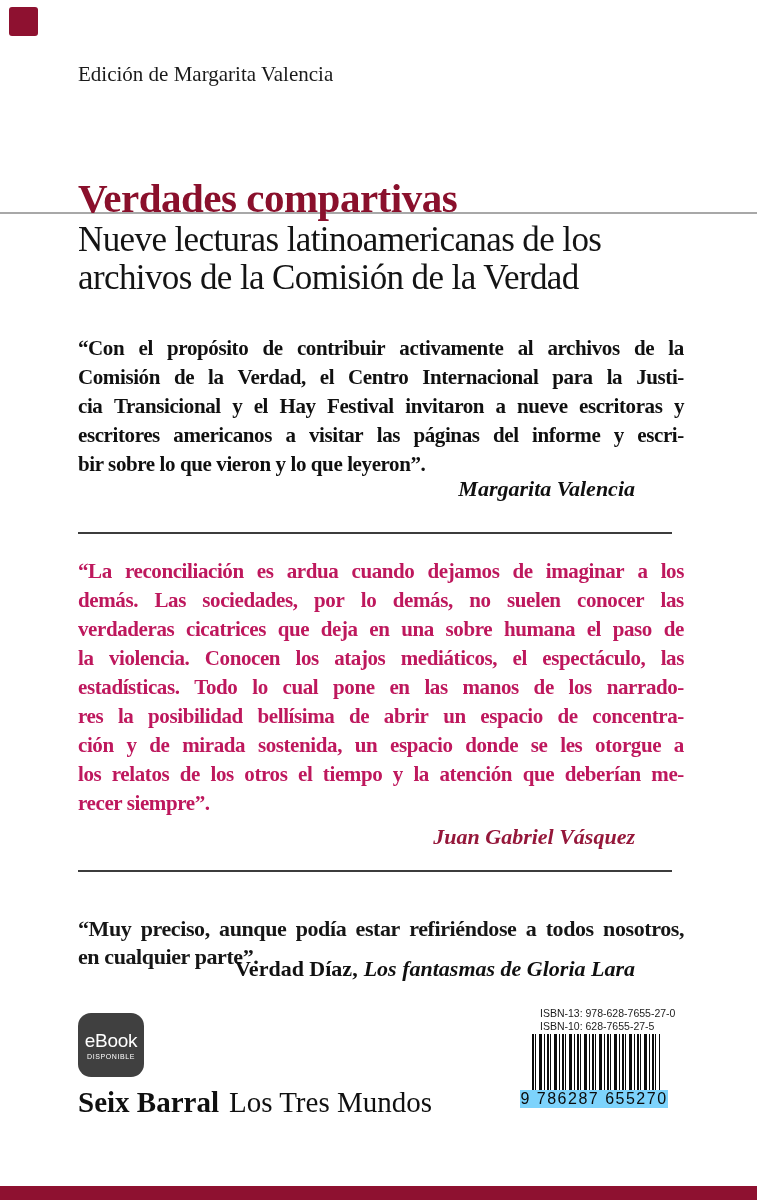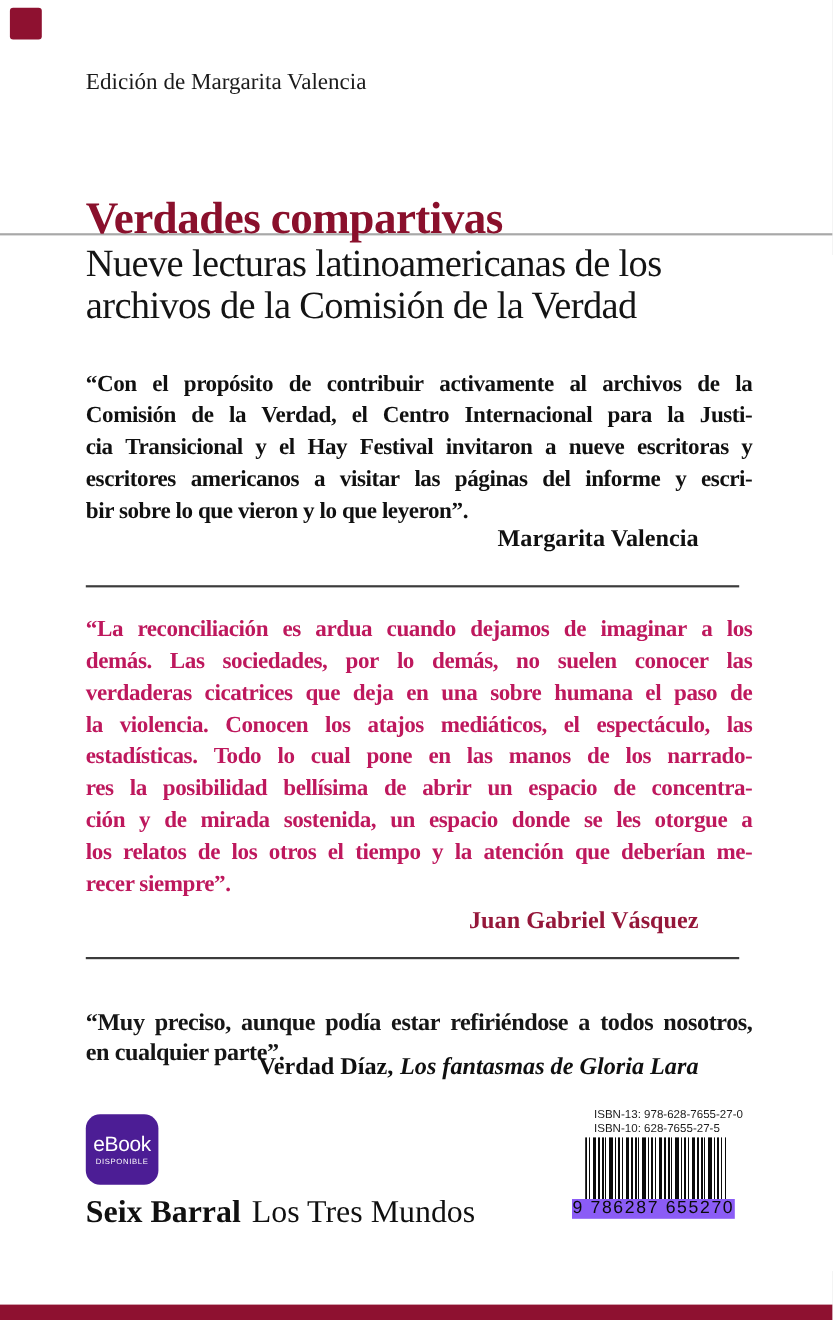--- a/index.html
+++ b/index.html
@@ -28,51 +28,51 @@
 
   .quote{position:absolute;left:78px;width:606px;font-weight:bold;font-size:21px;letter-spacing:-0.4px;color:#101010;}
   .qline{line-height:29px;white-space:nowrap;}
   .qline.stretch{display:flex;justify-content:space-between;}
   .q1{top:334px;}
   .q2{top:557px;color:#be185d;}
   .q3{top:899px;font-weight:bold;font-size:22px;color:#161616;margin-top:16px;}
   .q3 .qline{line-height:28px;}
 
   .attr{position:absolute;left:78px;width:606px;text-align:right;padding-right:49px;box-sizing:border-box;
-        font-weight:bold;font-size:22px;color:#101010;white-space:nowrap;}
+        font-weight:bold;font-style:italic;font-size:22px;color:#101010;white-space:nowrap;}
   .a1{top:476px;}
   .a2{top:824px;color:#95173A;}
   .a3{top:956px;font-style:normal;}
   .a3 .work{font-style:italic;margin-left:6px;}
 
   .rule{position:absolute;left:78px;width:594px;height:2px;background:#3C3C3C;}
   .r1{top:532px;}
   .r2{top:870px;}
 
   
-  .badge{position:absolute;left:78px;top:1013px;width:66px;height:64px;border-radius:13px;background:#4c1d95;
+  .badge{position:absolute;left:78px;top:1013px;width:66px;height:64px;border-radius:13px;background:#404040;
          display:flex;flex-direction:column;align-items:center;justify-content:center;
          font-family:"Liberation Sans", sans-serif;color:#fff;}
   .badge-title{font-size:19px;line-height:19px;letter-spacing:-0.3px;}
   .badge-sub{font-size:7px;letter-spacing:0.6px;margin-top:3px;}
 
   
   .isbn{position:absolute;left:540px;top:1007px;font-family:"Liberation Sans", sans-serif;
         font-size:10.5px;line-height:13px;color:#1c1c1c;white-space:nowrap;}
   .bars{position:absolute;left:532px;top:1034px;width:128px;height:58px;
         background:repeating-linear-gradient(90deg,
           #0a0a0a 0px,#0a0a0a 2px,#ffffff 2px,#ffffff 3px,
           #0a0a0a 3px,#0a0a0a 4px,#ffffff 4px,#ffffff 7px,
           #0a0a0a 7px,#0a0a0a 10px,#ffffff 10px,#ffffff 12px,
           #0a0a0a 12px,#0a0a0a 13px,#ffffff 13px,#ffffff 15px);}
   .guard{position:absolute;top:58px;width:2px;height:12px;background:#0a0a0a;}
   .guard.g1{left:0px;} .guard.g2{left:62px;} .guard.g3{left:125px;}
   .digits{position:absolute;left:520px;top:1090px;width:148px;text-align:center;
           font-family:"Liberation Sans", sans-serif;font-size:16px;letter-spacing:1.5px;
-          color:#0a0a0a;background:#8b5cf6;white-space:nowrap;}
+          color:#0a0a0a;background:#7dd3fc;white-space:nowrap;}
 
   .publisher{position:absolute;left:78px;top:1086px;font-size:29px;color:#101010;white-space:nowrap;}
   .publisher .pub-bold{font-weight:bold;}
   .publisher .pub-reg{margin-left:10px;}
 </style>
 </head>
 <body>
 
 <div class="page">
 

